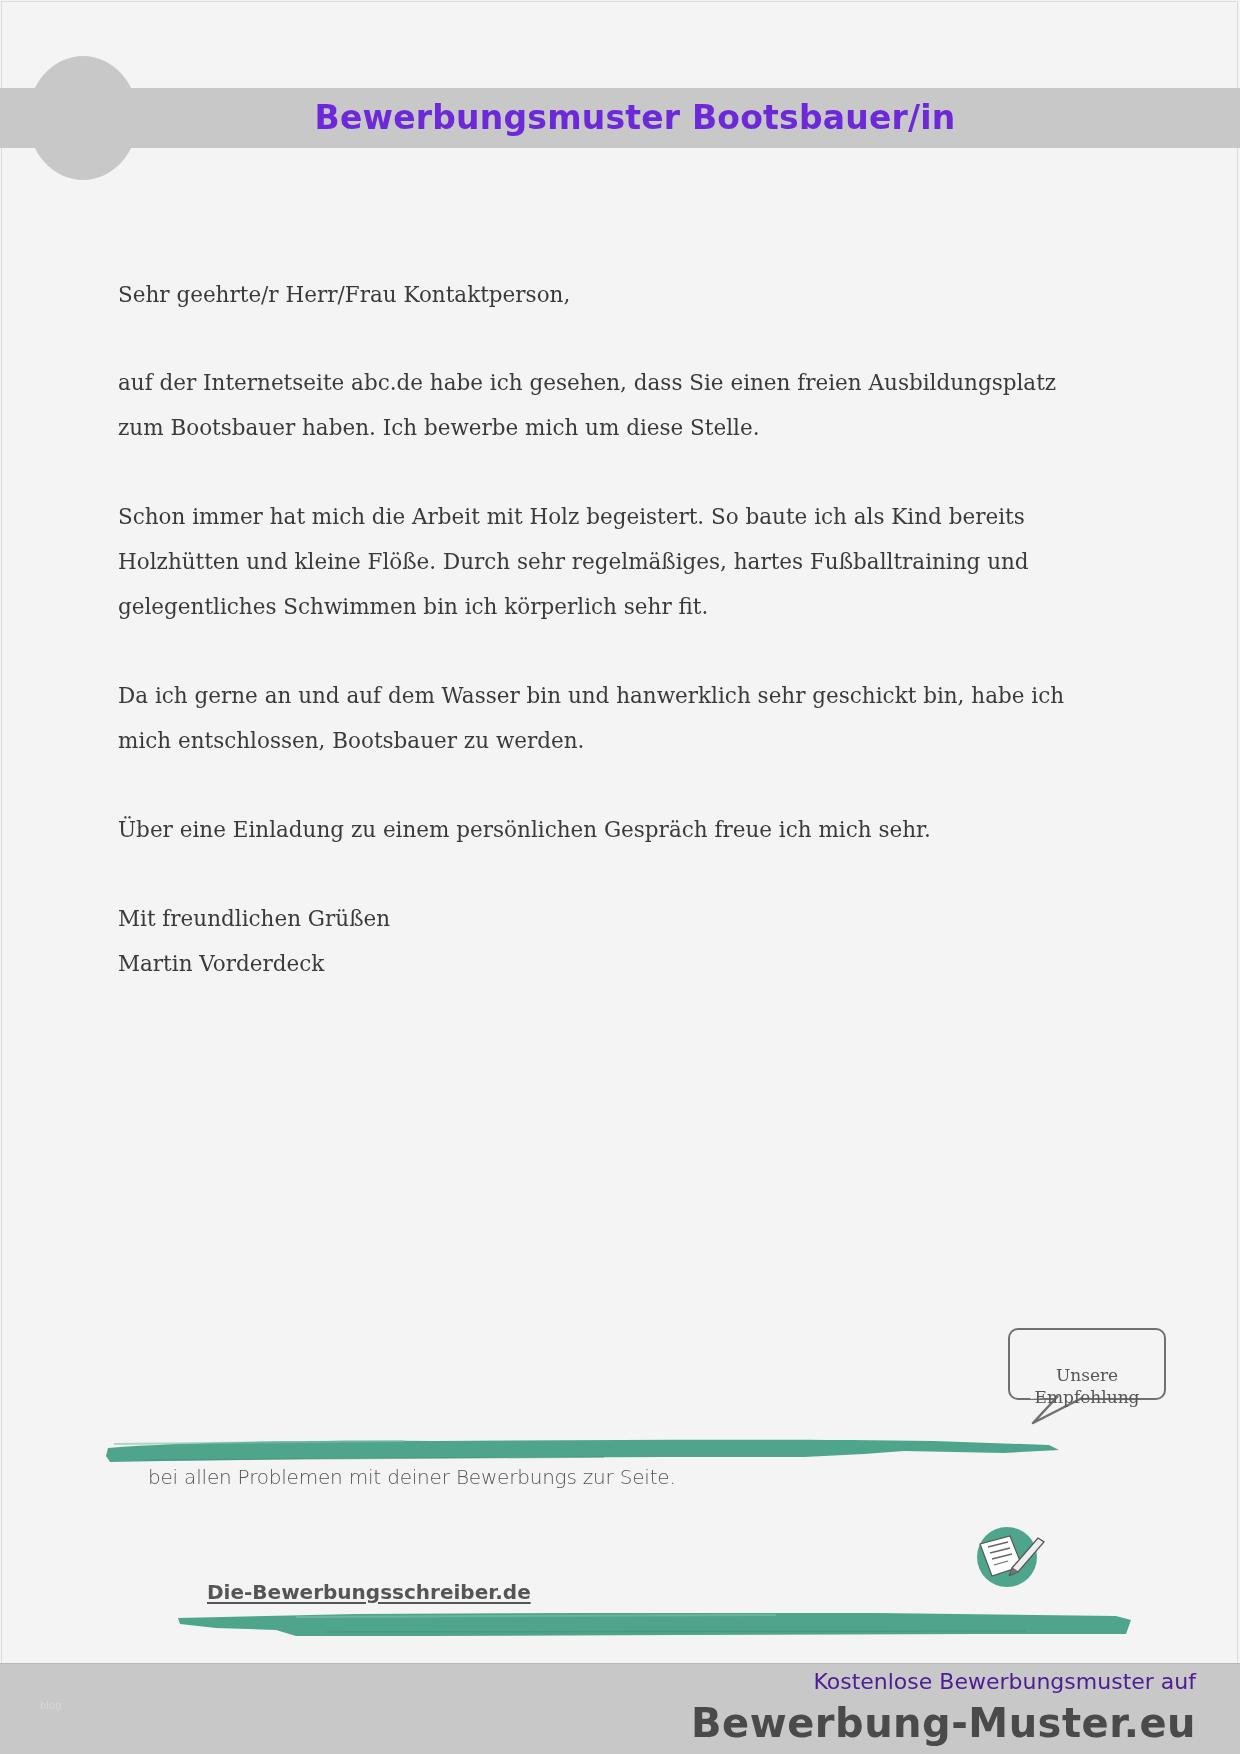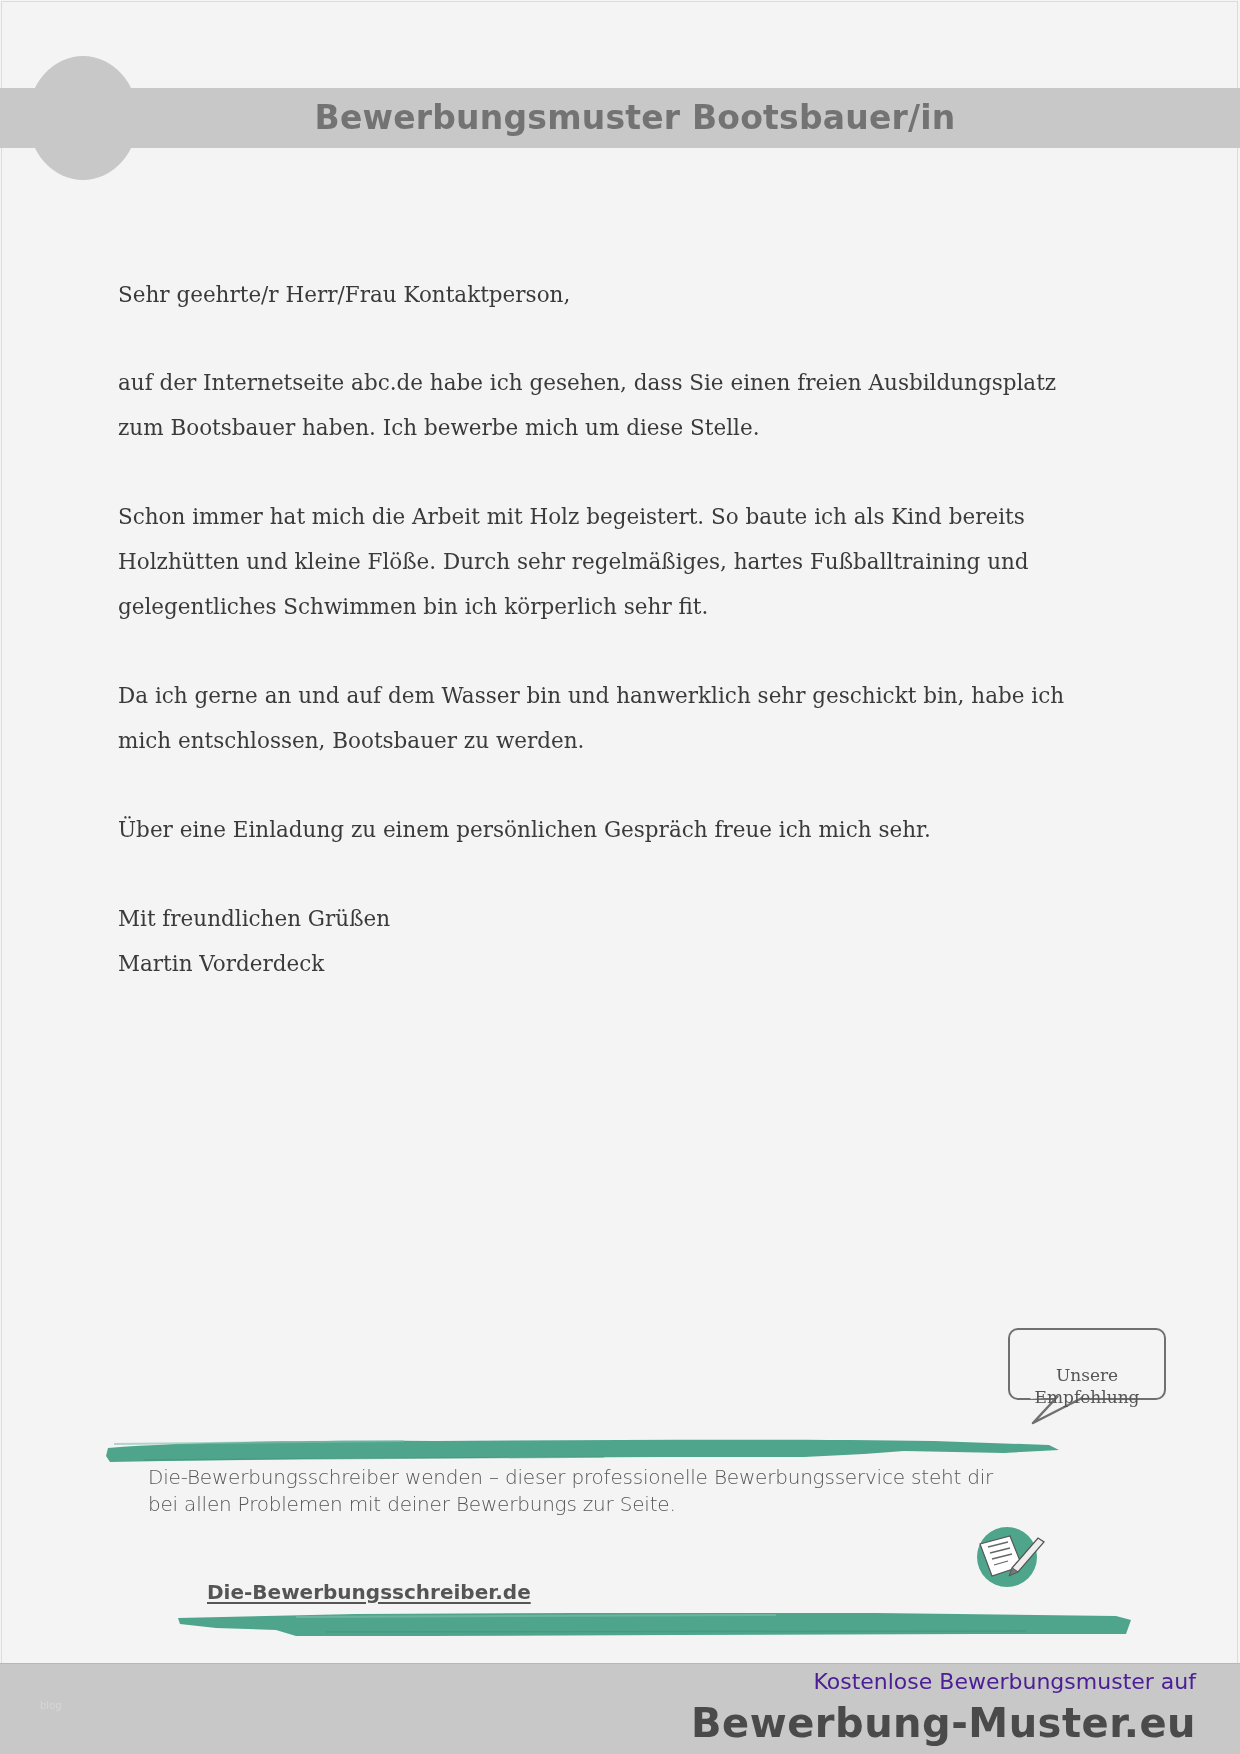--- a/index.html
+++ b/index.html
@@ -5,21 +5,21 @@
     * { margin: 0; padding: 0; box-sizing: border-box; }
     html, body { width: 1240px; height: 1754px; background: #f4f4f4; overflow: hidden; }
     body { position: relative; font-family: "DejaVu Serif", serif; color: #333; }
 
     .page-border { position: absolute; left: 1px; top: 1px; right: 2px; bottom: 1px; border: 1px solid #dcdcdc; pointer-events: none; }
 
     
     .header-banner { position: absolute; left: 0; top: 88px; width: 1240px; height: 60px; background: #c8c8c8; }
     .header-circle { position: absolute; left: 28px; top: 56px; width: 110px; height: 124px; border-radius: 50%; background: #c8c8c8; }
     .header-title { position: absolute; left: 0; top: 88px; width: 1240px; height: 60px; line-height: 60px; text-align: center;
-      font-family: "DejaVu Sans", sans-serif; font-weight: bold; font-size: 33px; color: #737373; letter-spacing: 0.2px; padding-left: 30px; }
+      font-family: "DejaVu Sans", sans-serif; font-weight: bold; font-size: 33px; color: #6d28d9; letter-spacing: 0.2px; padding-left: 30px; }
 
     
     .letter { position: absolute; left: 118px; top: 282px; width: 1020px; font-family: "DejaVu Serif", serif; font-size: 21.5px; color: #3a3a3a; }
     .line { position: absolute; left: 0; white-space: nowrap; }
 
     
     .bubble { position: absolute; left: 1008px; top: 1328px; width: 158px; height: 72px; border: 2px solid #707070; border-radius: 10px; background: #f4f4f4; }
     .bubble-text { position: absolute; left: 1008px; top: 1336px; width: 158px; text-align: center; font-family: "DejaVu Serif", serif; font-size: 17px; line-height: 22px; color: #555; margin-top: 28px; }
     .bubble-tail { position: absolute; left: 1030px; top: 1395px; width: 80px; height: 30px; }
 
@@ -75,21 +75,20 @@
   <div>Empfehlung</div>
 </div>
 
 <svg class="brush" style="left:104px; top:1430px; width:960px; height:40px;" viewBox="0 0 960 40" preserveAspectRatio="none">
   <path d="M4 18 C80 12 200 10 330 11 C500 10 680 9 830 11 L945 15 L955 20 L900 23 L800 21 L760 24 L700 27 L560 27 L380 28 L200 29 L60 31 L6 32 L2 26 Z" fill="#4fa58c"></path>
   <path d="M10 14 L300 11" stroke="#7fc0ac" stroke-width="2" opacity="0.6"></path>
   <path d="M40 30 L500 27" stroke="#3f9077" stroke-width="1.5" opacity="0.5"></path>
 </svg>
 
 <div class="promo-text">
-  <span class="promo-line">Die-Bewerbungsschreiber wenden – dieser professionelle Bewerbungsservice steht dir</span>
   <span class="promo-line">bei allen Problemen mit deiner Bewerbungs zur Seite.</span>
 </div>
 
 <svg class="pen-icon" viewBox="0 0 80 72">
   <circle cx="35" cy="37" r="30" fill="#4fa58c"></circle>
   <path d="M8 24 L38 16 L50 46 L20 56 Z" fill="#ffffff" stroke="#555" stroke-width="1.2"></path>
   <path d="M16 27 L36 22 M18 33 L38 28 M20 39 L40 34 M22 45 L36 41" stroke="#666" stroke-width="1.3"></path>
   <path d="M40 48 L66 18 L72 22 L46 52 Z" fill="#eeeeee" stroke="#555" stroke-width="1.3"></path>
   <path d="M40 48 L37 56 L46 52" fill="#777" stroke="#555" stroke-width="1"></path>
 </svg>

